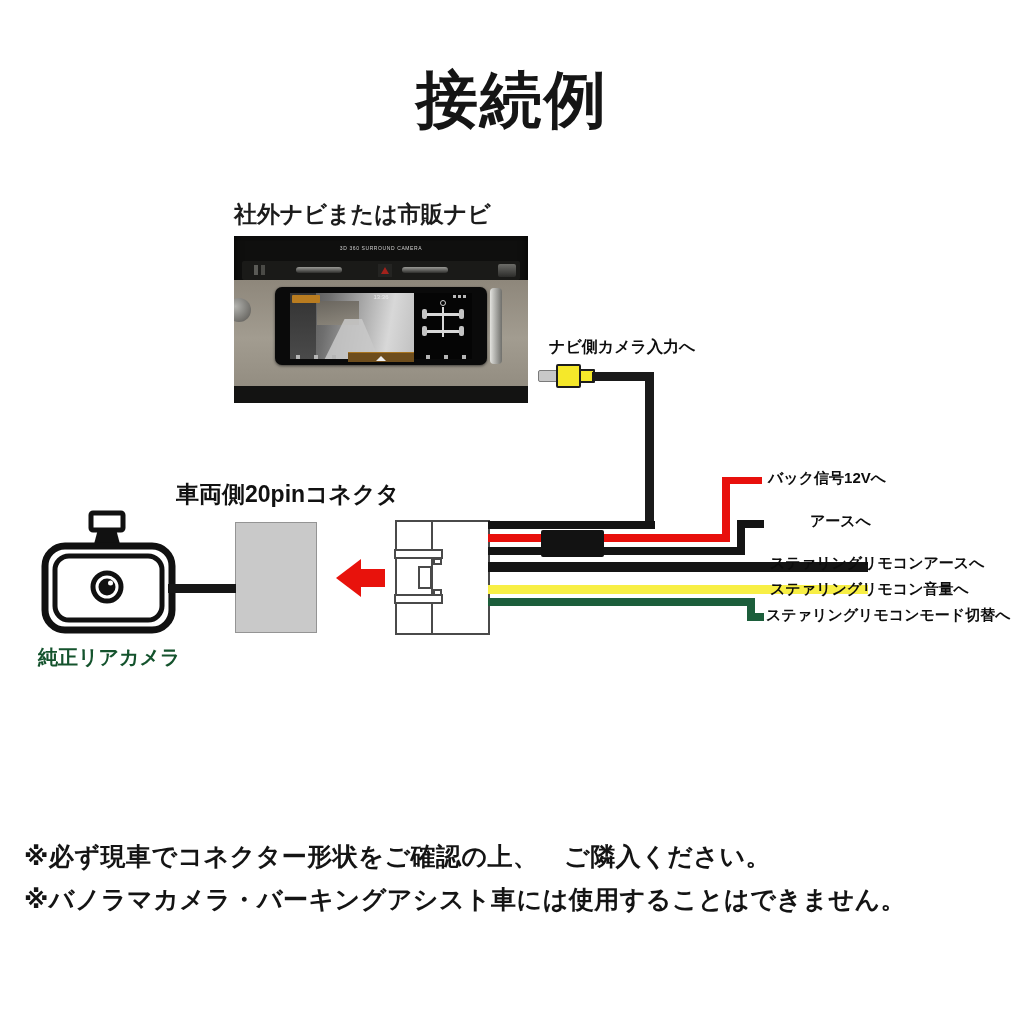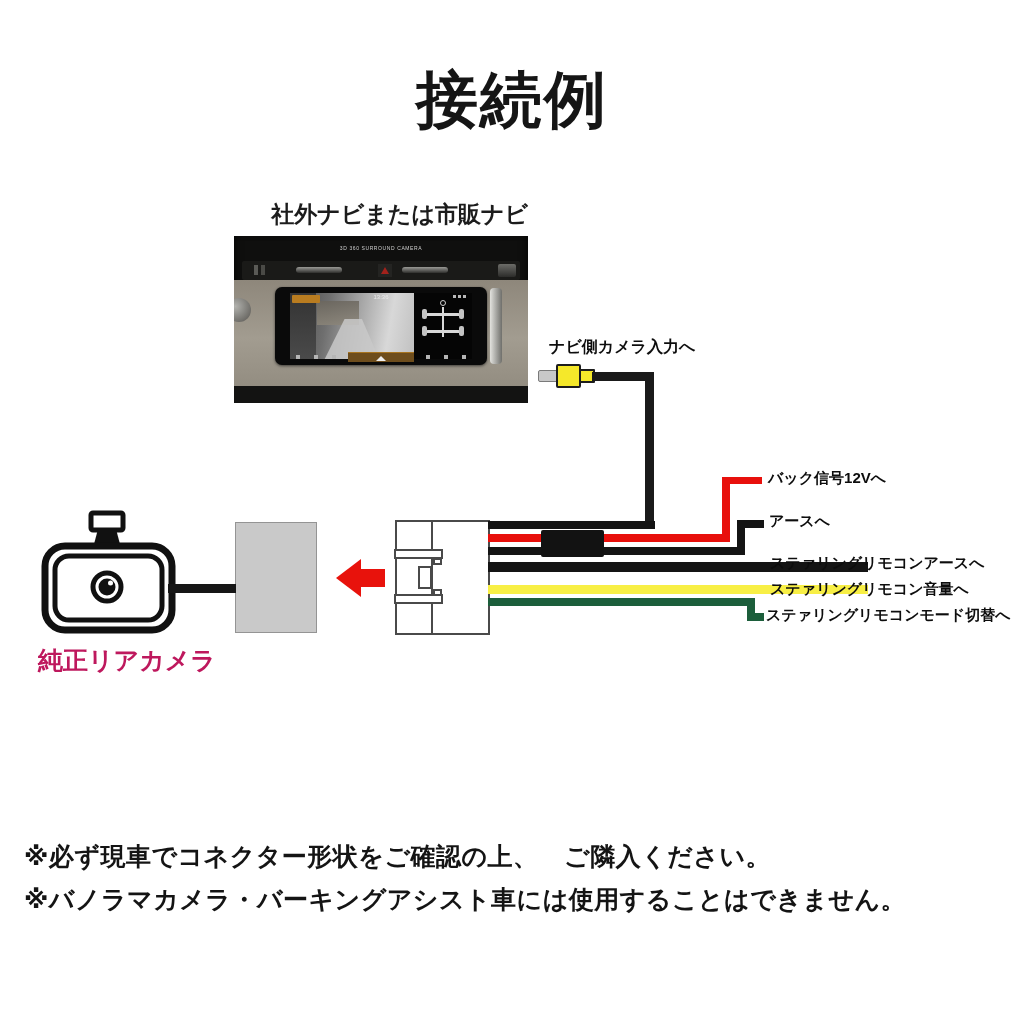--- a/index.html
+++ b/index.html
@@ -5,21 +5,21 @@
   * { margin:0; padding:0; box-sizing:border-box; }
   html,body { background:#ffffff; }
   body { font-family:"Liberation Sans","DejaVu Sans",sans-serif; color:#111; }
   .canvas { position:relative; width:1024px; height:1024px; background:#fff; overflow:hidden; }
   .abs { position:absolute; }
 
   
   .title { top:58px; left:0; width:100%; text-align:center; font-size:62px; font-weight:900; color:#151515; letter-spacing:2px; }
 
   
-  .navi-label { top:199px; left:234px; width:294px; text-align:right; font-size:23px; font-weight:700; color:#1c1c1c; }
+  .navi-label { top:199px; left:234px; width:294px; text-align:left; font-size:23px; font-weight:700; color:#1c1c1c; }
   .photo { top:236px; left:234px; width:294px; height:167px; background:#0f0f0e; overflow:hidden;
            box-shadow:inset 6px 0 10px -6px rgba(0,0,0,.8), inset -6px 0 10px -6px rgba(0,0,0,.8); }
   .photo .caption { top:9px; left:0; width:100%; text-align:center; font-size:5px; color:#cfcfcf; letter-spacing:.6px; }
   .vent-strip { top:25px; left:8px; width:278px; height:19px; background:#1a1a18; border-radius:2px; }
   .vent-dotA { top:4px; left:12px; width:4px; height:10px; background:#5a5a56; }
   .vent-dotB { top:4px; left:19px; width:4px; height:10px; background:#4a4a46; }
   .slat { height:6px; border-radius:3px; background:linear-gradient(180deg,#9a9a96,#2e2e2c); }
   .slat1 { top:6px; left:54px; width:46px; }
   .slat2 { top:6px; left:160px; width:46px; }
   .emblem { top:3px; left:136px; width:14px; height:13px; background:#242422; }
@@ -71,40 +71,40 @@
   .tab1 { top:549px; } .tab2 { top:594px; }
   .conn-slot { top:566px; left:418px; width:14px; height:23px; background:#fff; border:2px solid #4a4a4a; }
   .conn-clip { left:433px; width:9px; height:7px; background:#fff; border:2px solid #4a4a4a; }
   .clip1 { top:558px; } .clip2 { top:589px; }
   .arrow-shaft { top:569px; left:360px; width:25px; height:18px; background:#e8120c; }
   .arrow-head { top:559px; left:336px; width:0; height:0; border-top:19px solid transparent; border-bottom:19px solid transparent; border-right:25px solid #e8120c; }
 
   
   .camera-svg { top:508px; left:40px; }
   .camera-cable { top:584px; left:168px; width:68px; height:9px; background:#161616; }
-  .camera-label { top:644px; left:38px; font-size:25px; font-weight:700; color:#be185d; }
+  .camera-label { top:644px; left:38px; font-size:20px; font-weight:700; color:#14532d; }
 
   
   .wire { position:absolute; }
   .wk { background:#141414; } .wr { background:#e8100c; } .wy { background:#f8ef45; } .wg { background:#1c5e3b; }
   .w1   { top:521px; left:488px; width:167px; height:8px; }
   .w2a  { top:534px; left:488px; width:242px; height:8px; }
   .w2b  { top:477px; left:722px; width:8px;  height:65px; }
   .w2c  { top:477px; left:722px; width:40px; height:7px; }
   .w3a  { top:547px; left:488px; width:257px; height:8px; }
   .w3b  { top:520px; left:737px; width:8px;  height:35px; }
   .w3c  { top:520px; left:737px; width:27px; height:8px; }
   .ferrite { top:530px; left:541px; width:63px; height:27px; background:#121212; border-radius:2px; }
   .w4   { top:562px; left:488px; width:380px; height:10px; }
   .w5   { top:585px; left:488px; width:380px; height:9px; }
   .w6a  { top:598px; left:488px; width:267px; height:8px; }
   .w6b  { top:598px; left:747px; width:8px;  height:23px; }
   .w6c  { top:613px; left:747px; width:17px; height:8px; }
   .wire-label { position:absolute; font-size:15px; font-weight:700; color:#0d0d0d; white-space:nowrap; }
-  .wl1 { top:469px; left:768px; } .wl2 { top:512px; left:769px; }
+  .wl1 { top:469px; left:768px; } .wl2 { top:512px; left:810px; }
   .wl3 { top:554px; left:770px;font-family:Liberation Mono, monospace; } .wl4 { top:580px; left:770px; } .wl5 { top:606px; left:766px; }
 
   
   .note { position:absolute; left:24px; font-size:25px; font-weight:600; color:#141414; white-space:nowrap; letter-spacing:.5px; }
   .n1 { top:840px; } .n2 { top:883px; } .n3 { top:925px; }
 </style>
 </head>
 <body>
 
 <div class="canvas">
@@ -163,20 +163,21 @@
     <div class="abs photo-bottom"></div>
   </div>
 
   <div class="abs rca-label">ナビ側カメラ入力へ</div>
   <div class="abs rca-tip"></div>
   <div class="abs rca-body"></div>
   <div class="abs rca-neck"></div>
   <div class="abs rca-cable-h"></div>
   <div class="abs rca-cable-v"></div>
 
+  <div class="abs veh-label">車両側20pinコネクタ</div>
   <div class="abs veh-box"></div>
 
   <div class="abs conn-box"></div>
   <div class="abs conn-divider"></div>
   <div class="abs conn-tab tab1"></div>
   <div class="abs conn-tab tab2"></div>
   <div class="abs conn-slot"></div>
   <div class="abs conn-clip clip1"></div>
   <div class="abs conn-clip clip2"></div>
 

